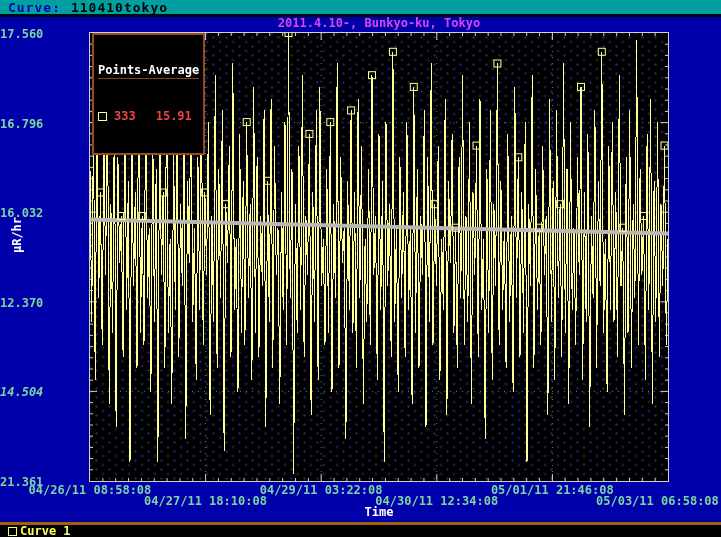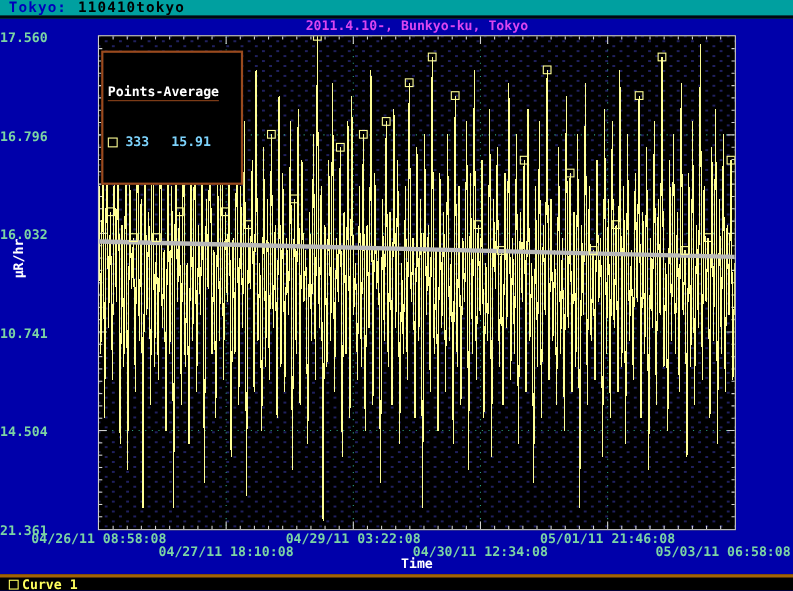--- a/index.html
+++ b/index.html
@@ -29,26 +29,26 @@
     border:1px solid #cfcfcf;background-color:#000000;
     background-image:
       radial-gradient(circle,#20205e 1px,transparent 1.2px),
       radial-gradient(circle,#20205e 1px,transparent 1.2px);
     background-size:13px 9px,13px 9px;
     background-position:0 0,6.5px 4.5px;
   }
   .plot svg{position:absolute;left:0;top:0;}
   
   .legend{
-    position:absolute;left:2px;top:13px;z-index:5;
+    position:absolute;left:2px;top:0;z-index:5;
     background:#000000;border:2px solid #9a4a1e;
-    padding:0 20px 2px 4px;font-size:12px;white-space:pre;
+    padding:0 4px 2px 4px;font-size:12px;white-space:pre;
   }
   .legend .legend-title{color:#ffffff;border-bottom:1px solid #8a421a;padding-bottom:1px;}
-  .legend .legend-row{display:flex;align-items:center;color:#7dd3fc;padding-top:2px;}
+  .legend .legend-row{display:flex;align-items:center;color:#ef4444;padding-top:2px;}
   .legend .marker-swatch{
     display:inline-block;width:7px;height:7px;border:1px solid #ffff96;
     margin-right:7px;background:transparent;
   }
   .legend .legend-avg{margin-left:20px;}
   
   .ytick{
     position:absolute;left:0;width:85px;text-align:left;
     color:#7cd4a4;font-size:12px;white-space:pre;
   }
@@ -73,21 +73,21 @@
   .statusbar .curve-swatch{
     display:inline-block;width:7px;height:7px;border:1px solid #ffff5e;margin-right:3px;
   }
 </style>
 </head>
 <body>
 
 <div class="screen">
 
   <div class="titlebar">
-    <span class="file-label">Tokyo:</span>
+    <span class="file-label">Curve:</span>
     <span class="file-value">110410tokyo</span>
   </div>
 
   <div class="chart-title">2011.4.10-, Bunkyo-ku, Tokyo</div>
 
   <div class="plot" id="plot">
     <svg id="plot-svg" width="578" height="448" viewBox="0 0 578 448">
         <line x1="0" y1="89.6" x2="578" y2="89.6" stroke="#2e9e80" stroke-width="1" stroke-dasharray="1 5"></line>
         <line x1="115.6" y1="0" x2="115.6" y2="448" stroke="#2e9e80" stroke-width="1" stroke-dasharray="1 5"></line>
         <line x1="0" y1="179.2" x2="578" y2="179.2" stroke="#2e9e80" stroke-width="1" stroke-dasharray="1 5"></line>
@@ -300,22 +300,22 @@
         <span>333</span>
         <span class="legend-avg">15.91</span>
       </div>
     </div>
   </div>
 
   <div id="ylabels">
       <span class="ytick" style="top: 27px;">17.560</span>
       <span class="ytick" style="top: 116.6px;">16.796</span>
       <span class="ytick" style="top: 206.2px;">16.032</span>
-      <span class="ytick" style="top: 295.8px;">10.741</span>
-      <span class="ytick" style="top: 385.4px;">14.504</span>
+      <span class="ytick" style="top: 295.8px;">12.370</span>
+      <span class="ytick" style="top: 385.4px; font-style: italic;">14.504</span>
       <span class="ytick" style="top: 475px;">21.361</span>
     </div>
   <div id="xlabels">
       <span class="xtick" style="top: 483px; left: 28.5px;">04/26/11 08:58:08</span>
       <span class="xtick" style="top: 494px; left: 144.1px;">04/27/11 18:10:08</span>
       <span class="xtick" style="top: 483px; left: 259.7px;">04/29/11 03:22:08</span>
       <span class="xtick" style="top: 494px; left: 375.3px;">04/30/11 12:34:08</span>
       <span class="xtick" style="top: 483px; left: 490.9px;">05/01/11 21:46:08</span>
       <span class="xtick" style="top: 494px; left: 596px;">05/03/11 06:58:08</span>
     </div>

